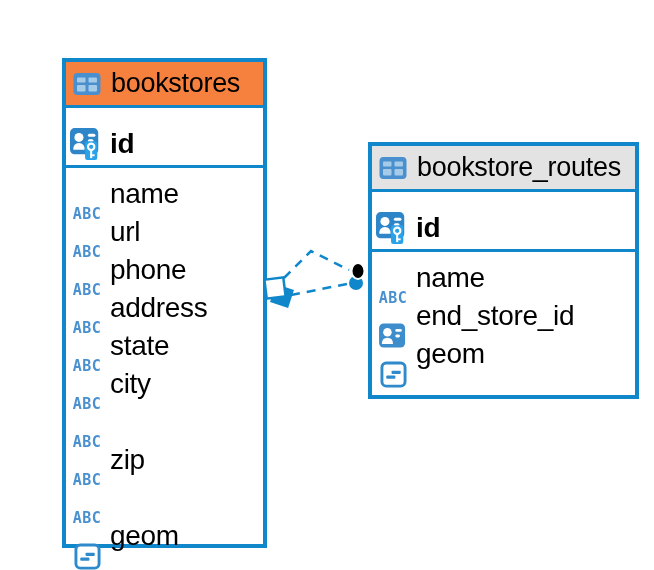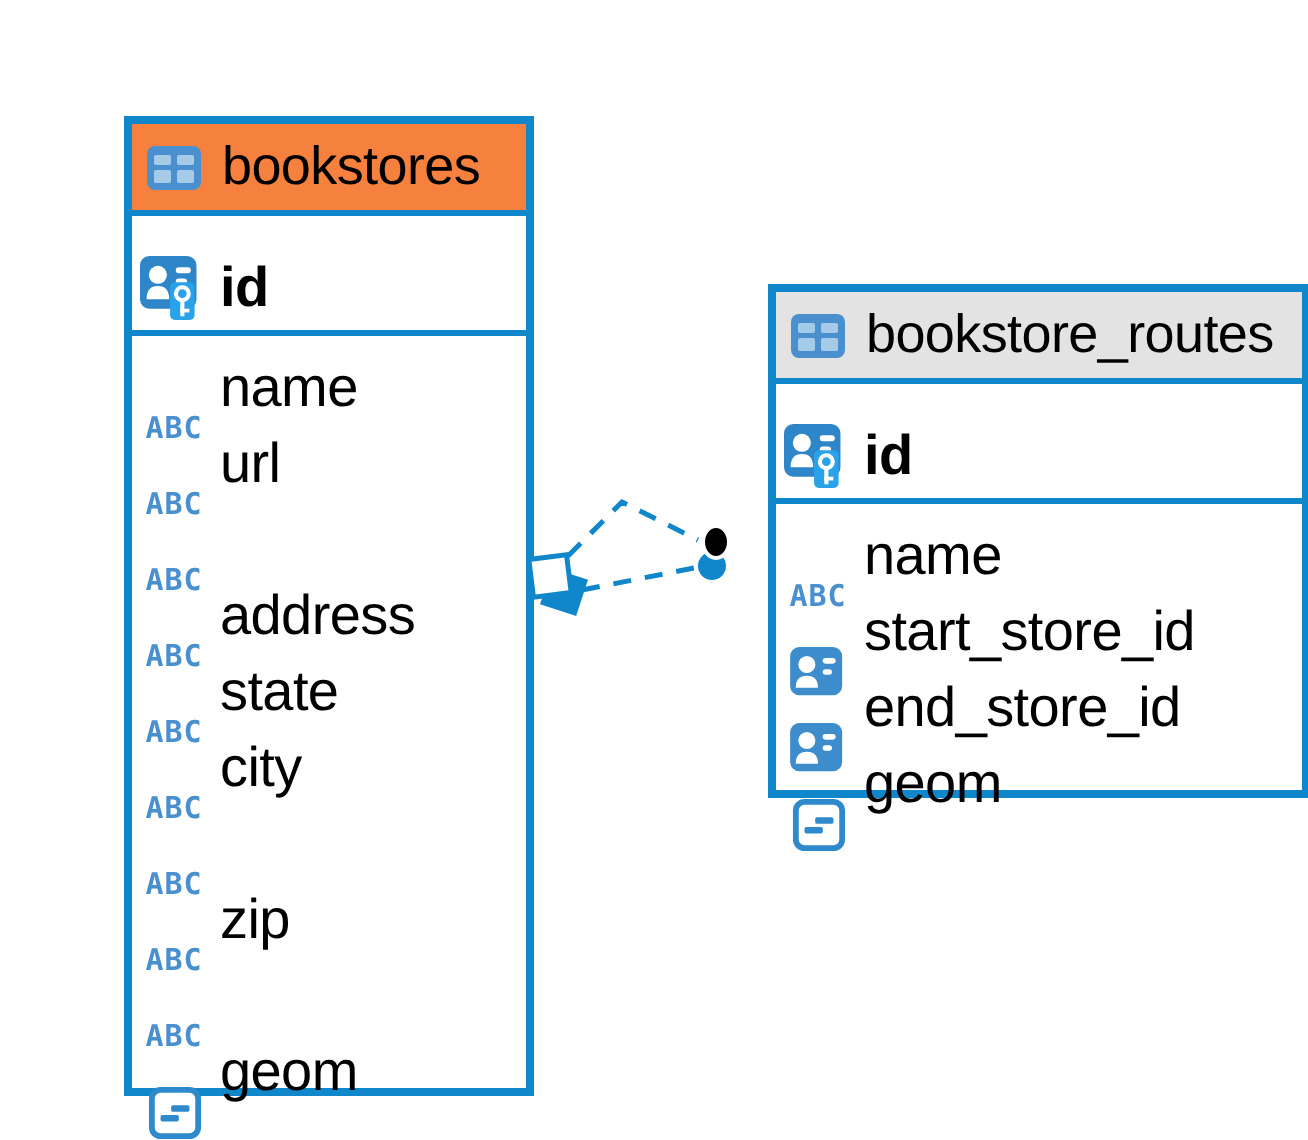--- a/index.html
+++ b/index.html
@@ -1,20 +1,20 @@
 <!DOCTYPE html>
 <html><head>
 <meta charset="utf-8">
 <style>
   html,body{margin:0;padding:0;background:#fff;}
   #canvas{position:relative;width:654px;height:570px;background:#fff;overflow:hidden;
           font-family:"Liberation Sans",sans-serif;color:#000;}
   .table{position:absolute;background:#fff;border:4px solid #1187cb;box-sizing:border-box;}
   .t0{left:62px;top:58px;width:205px;height:490px;}
-  .t1{left:384px;top:142px;width:271px;height:257px;}
+  .t1{left:368px;top:142px;width:271px;height:257px;}
   .thead{height:43px;display:flex;align-items:center;padding-left:7px;gap:10px;
          border-bottom:3px solid #1187cb;}
   .title{font-size:27px;white-space:nowrap;letter-spacing:-0.3px;}
   .idrow{height:43px;display:flex;align-items:center;padding-left:4px;gap:8px;
          border-bottom:3px solid #1187cb;font-weight:bold;font-size:28px;margin-top:14px;}
   .tbody{padding-top:7px;}
   .row{height:38px;display:flex;align-items:center;padding-left:3px;gap:5px;font-size:28px;}
   .cell-icon{width:36px;display:flex;justify-content:center;align-items:center;flex:none;margin-top:40px;}
   .abc{font-family:"DejaVu Sans Mono",monospace;font-weight:bold;font-size:15px;
        letter-spacing:0.5px;color:#4a90cf;}
@@ -86,20 +86,21 @@
       <div class="row">
         <span class="cell-icon">
             <span class="abc">ABC</span>
           </span>
         <span class="label">url</span>
       </div>
       <div class="row">
         <span class="cell-icon">
             <span class="abc">ABC</span>
           </span>
+        <span class="label">phone</span>
       </div>
       <div class="row">
         <span class="cell-icon">
             <span class="abc">ABC</span>
           </span>
         <span class="label">address</span>
       </div>
       <div class="row">
         <span class="cell-icon">
             <span class="abc">ABC</span>
@@ -158,28 +159,20 @@
             <span class="abc">ABC</span>
           </span>
         <span class="label">name</span>
       </div>
       <div class="row">
         <span class="cell-icon">
             <svg width="28" height="26">
               <use href="#icon-fk"></use>
             </svg>
           </span>
-        <span class="label">start_store_id</span>
-      </div>
-      <div class="row">
-        <span class="cell-icon">
-            <svg width="28" height="26">
-              <use href="#icon-fk"></use>
-            </svg>
-          </span>
         <span class="label">end_store_id</span>
       </div>
       <div class="row">
         <span class="cell-icon">
             <svg width="27" height="27">
               <use href="#icon-geom"></use>
             </svg>
           </span>
         <span class="label">geom</span>
       </div>

